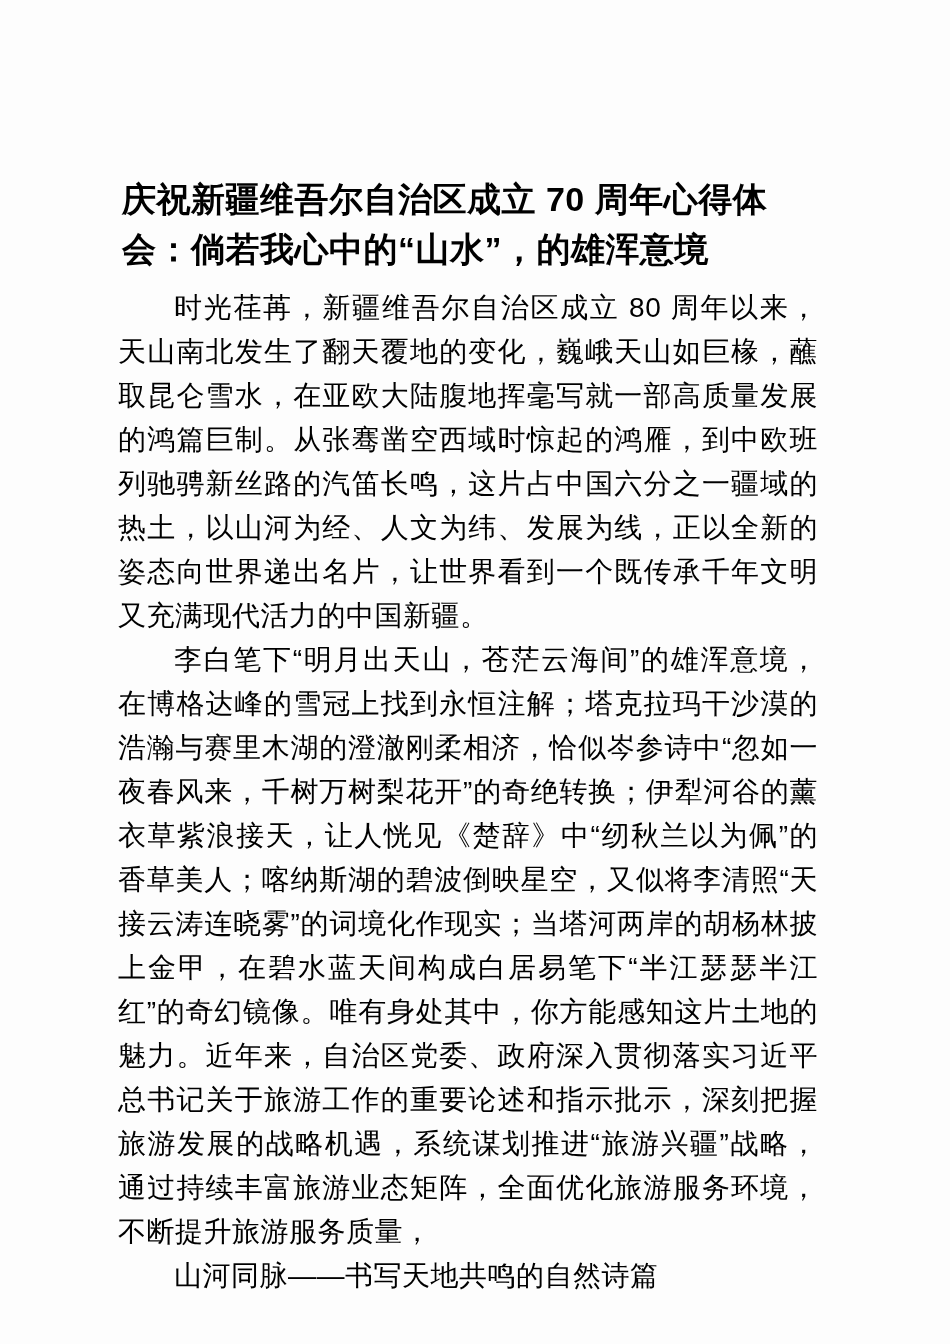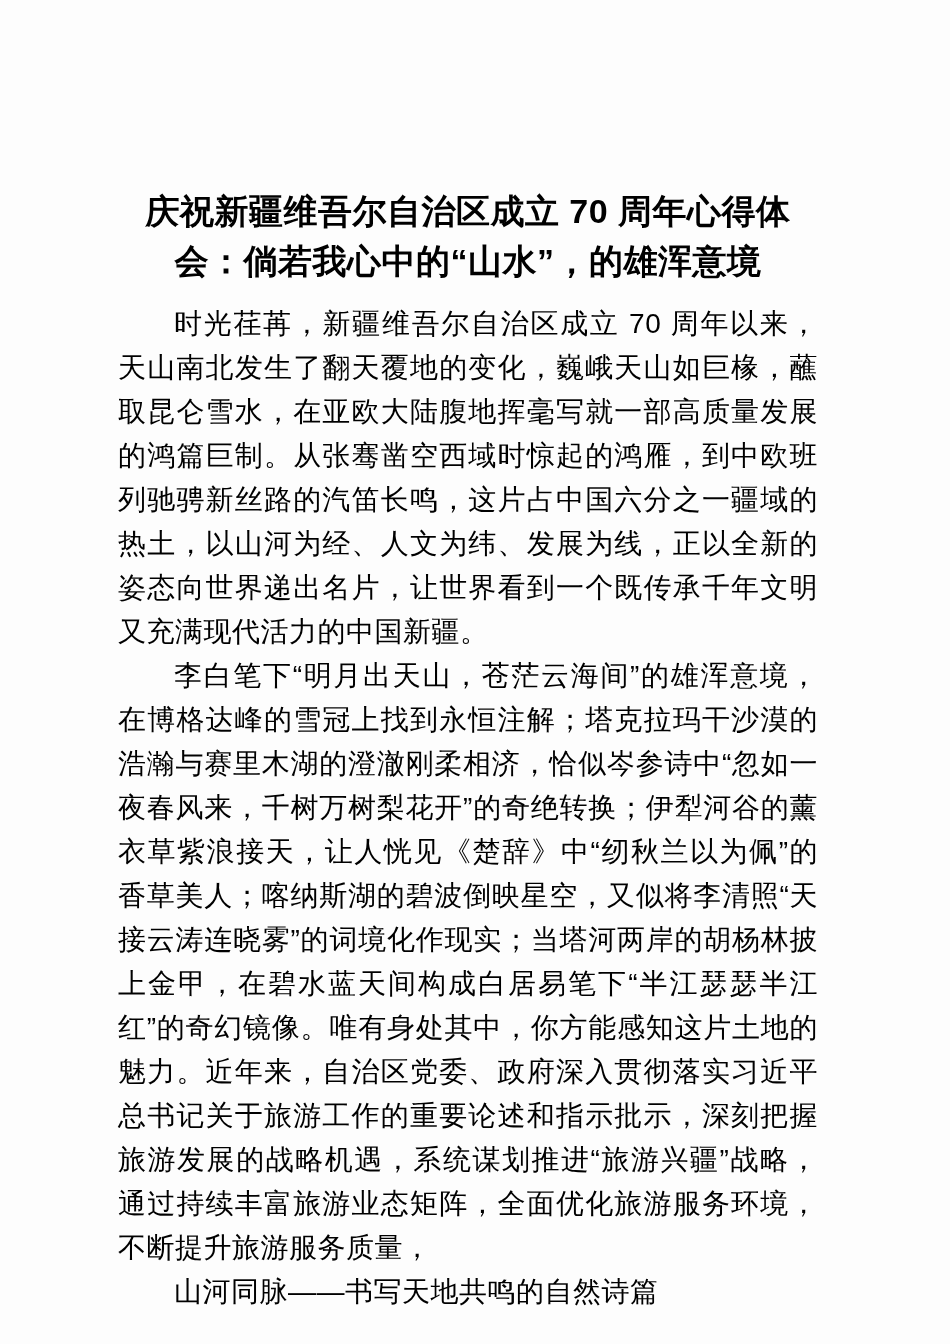--- a/index.html
+++ b/index.html
@@ -16,26 +16,25 @@
     color: #000000;
     font-family: "Liberation Sans", sans-serif;
   }
   .content {
     position: absolute;
     left: 118px;
     top: 170px;
     width: 700px;
   }
   .doc-title {
-    margin: 16px;
+    margin: 4px;
     padding: 0;
     font-size: 34px;
     font-weight: 700;
     line-height: 50px;
-    text-align: center;
     letter-spacing: 0.5px;
   }
   .title-line {
     display: block;
     white-space: nowrap;
   }
   .body-block {
     margin-top: 12px;
   }
   .para {
@@ -54,19 +53,19 @@
 
 <div class="page">
   <div class="content">
 
     <h1 class="doc-title">
       <span class="title-line">庆祝新疆维吾尔自治区成立 70 周年心得体</span>
       <span class="title-line">会：倘若我心中的“山水”，的雄浑意境</span>
     </h1>
 
     <div class="body-block">
-      <p class="para">时光荏苒，新疆维吾尔自治区成立 70 周年以来，天山南北发生了翻天覆地的变化，巍峨天山如巨椽，蘸取昆仑雪水，在亚欧大陆腹地挥毫写就一部高质量发展的鸿篇巨制。从张骞凿空西域时惊起的鸿雁，到中欧班列驰骋新丝路的汽笛长鸣，这片占中国六分之一疆域的热土，以山河为经、人文为纬、发展为线，正以全新的姿态向世界递出名片，让世界看到一个既传承千年文明又充满现代活力的中国新疆。</p>
+      <p class="para">时光荏苒，新疆维吾尔自治区成立 80 周年以来，天山南北发生了翻天覆地的变化，巍峨天山如巨椽，蘸取昆仑雪水，在亚欧大陆腹地挥毫写就一部高质量发展的鸿篇巨制。从张骞凿空西域时惊起的鸿雁，到中欧班列驰骋新丝路的汽笛长鸣，这片占中国六分之一疆域的热土，以山河为经、人文为纬、发展为线，正以全新的姿态向世界递出名片，让世界看到一个既传承千年文明又充满现代活力的中国新疆。</p>
       <p class="para">李白笔下“明月出天山，苍茫云海间”的雄浑意境，在博格达峰的雪冠上找到永恒注解；塔克拉玛干沙漠的浩瀚与赛里木湖的澄澈刚柔相济，恰似岑参诗中“忽如一夜春风来，千树万树梨花开”的奇绝转换；伊犁河谷的薰衣草紫浪接天，让人恍见《楚辞》中“纫秋兰以为佩”的香草美人；喀纳斯湖的碧波倒映星空，又似将李清照“天接云涛连晓雾”的词境化作现实；当塔河两岸的胡杨林披上金甲，在碧水蓝天间构成白居易笔下“半江瑟瑟半江红”的奇幻镜像。唯有身处其中，你方能感知这片土地的魅力。近年来，自治区党委、政府深入贯彻落实习近平总书记关于旅游工作的重要论述和指示批示，深刻把握旅游发展的战略机遇，系统谋划推进“旅游兴疆”战略，通过持续丰富旅游业态矩阵，全面优化旅游服务环境，不断提升旅游服务质量，</p>
       <p class="para">山河同脉——书写天地共鸣的自然诗篇</p>
     </div>
 
   </div>
 </div>
 
 </body></html>

